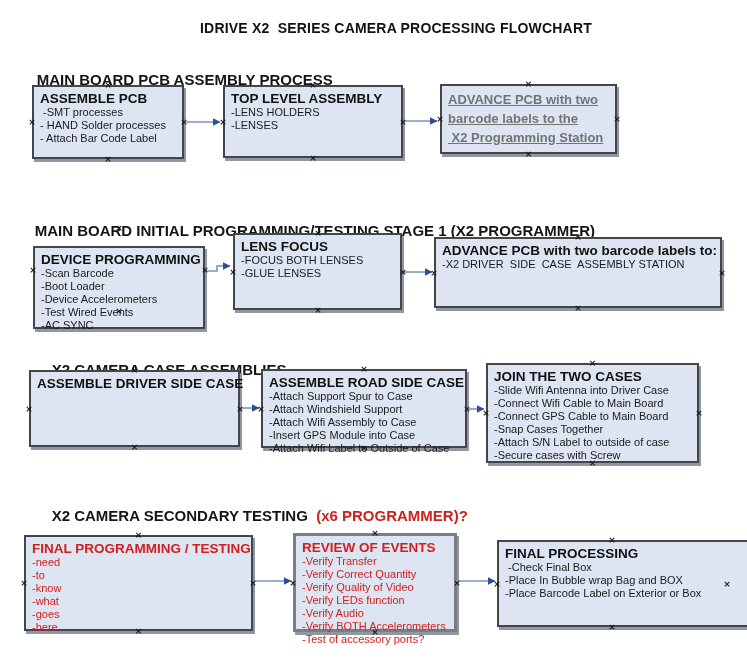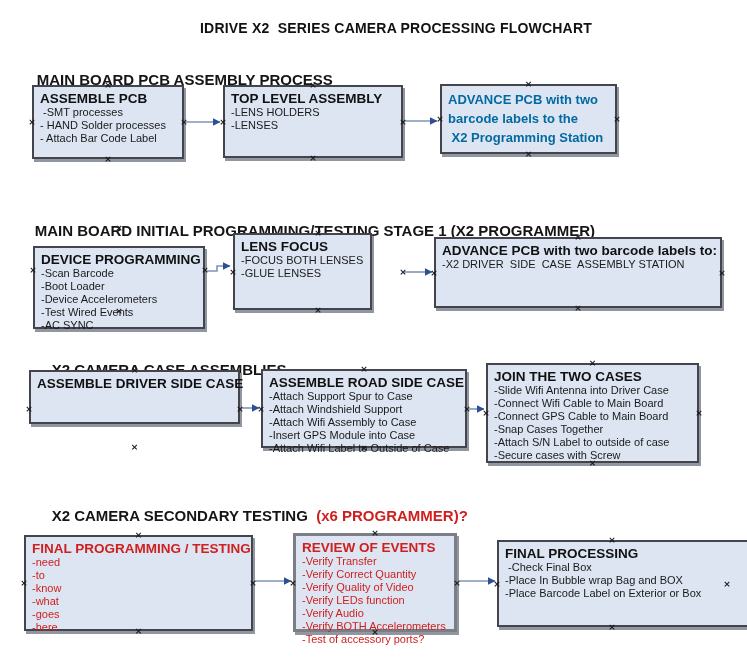--- a/index.html
+++ b/index.html
@@ -21,21 +21,21 @@
     padding:4px 6px;z-index:2;
   }
   .flowbox.border-gray{border:3px solid #7d7d85;}
   .box-title{
     font-size:13.5px;font-weight:bold;color:#111;line-height:15px;white-space:pre;
   }
   .box-item{
     font-size:11px;color:#1a1a1a;line-height:13px;white-space:pre;
   }
   .flowbox.red .box-title,.flowbox.red .box-item{color:#cf1f1f;}
-  .flowbox.bold-items .box-item{font-weight:bold;font-size:13px;line-height:19px;color:#0369a1;}
+  .flowbox.bold-items .box-item{font-weight:bold;font-size:13px;line-height:19px;color:#737373;text-decoration:underline;}
   .arrows{position:absolute;left:0;top:0;z-index:1;}
   .xmark{
     position:absolute;z-index:5;font-family:"DejaVu Sans",sans-serif;
     font-size:9px;font-weight:bold;color:#1a1a1a;transform:translate(-50%,-50%);
     line-height:9px;pointer-events:none;
   }
 </style>
 </head>
 <body>
 
@@ -91,38 +91,38 @@
   <div class="flowbox" style="left:33px;top:246px;width:172px;height:83px">
     <div class="box-title">DEVICE PROGRAMMING</div>
     <div class="box-items">
         <div class="box-item">-Scan Barcode</div>
         <div class="box-item">-Boot Loader</div>
         <div class="box-item">-Device Accelerometers</div>
         <div class="box-item">-Test Wired Events</div>
         <div class="box-item">-AC SYNC</div>
       </div>
   </div>
-  <div class="flowbox" style="left:233px;top:233px;width:139px;height:77px">
+  <div class="flowbox" style="left:233px;top:233px;width:169px;height:77px">
     <div class="box-title">LENS FOCUS</div>
     <div class="box-items">
         <div class="box-item">-FOCUS BOTH LENSES</div>
         <div class="box-item">-GLUE LENSES</div>
       </div>
   </div>
   <div class="flowbox" style="left:434px;top:237px;width:288px;height:71px">
     <div class="box-title">ADVANCE PCB with two barcode labels to:</div>
     <div class="box-items">
         <div class="box-item">-X2 DRIVER  SIDE  CASE  ASSEMBLY STATION</div>
       </div>
   </div>
 
   <div class="sec-heading" style="left:35px;top:344px">
     <span>X2 CAMERA CASE ASSEMBLIES</span>
   </div>
-  <div class="flowbox" style="left:29px;top:370px;width:211px;height:54px">
+  <div class="flowbox" style="left:29px;top:370px;width:211px;height:77px">
     <div class="box-title">ASSEMBLE DRIVER SIDE CASE</div>
   </div>
   <div class="flowbox" style="left:261px;top:369px;width:206px;height:79px">
     <div class="box-title">ASSEMBLE ROAD SIDE CASE</div>
     <div class="box-items">
         <div class="box-item">-Attach Support Spur to Case</div>
         <div class="box-item">-Attach Windshield Support</div>
         <div class="box-item">-Attach Wifi Assembly to Case</div>
         <div class="box-item">-Insert GPS Module into Case</div>
         <div class="box-item">-Attach Wifi Label to Outside of Case</div>

